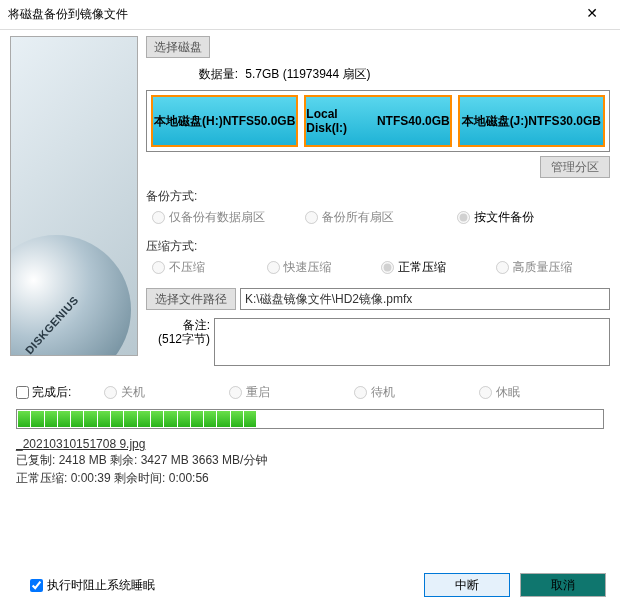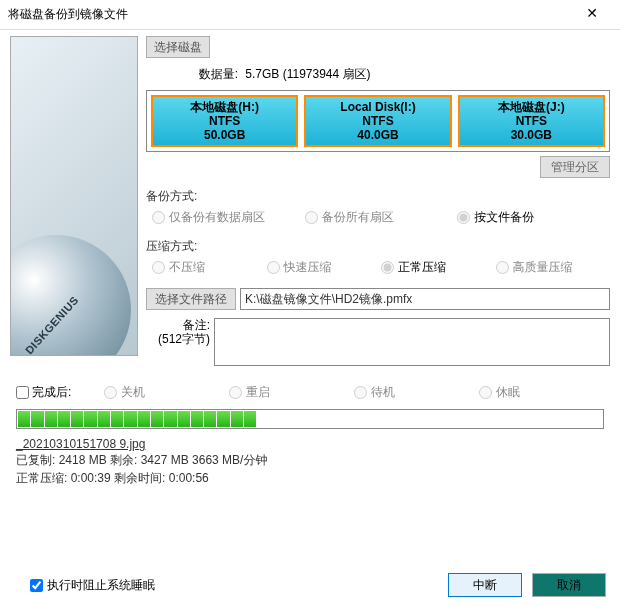--- a/index.html
+++ b/index.html
@@ -11,21 +11,21 @@
 .sidebar { width: 128px; height: 320px; background: linear-gradient(135deg, #e8f0f5, #b8c8d0); border: 1px solid #aaa; position: relative; overflow: hidden; }
 .sidebar::before { content: ""; position: absolute; left: -30px; bottom: -30px; width: 150px; height: 150px; border-radius: 50%; background: radial-gradient(circle at 35% 30%, #fff, #b0c4d0 40%, #5a7a8a); }
 .sidebar .brand { position: absolute; left: 4px; bottom: 24px; color: #2a3a45; font-weight: bold; font-size: 11px; transform: rotate(-48deg); letter-spacing: 0.5px; }
 .main { flex: 1; }
 .row { display: flex; align-items: center; margin-bottom: 6px; }
 .lbl-btn { width: 64px; height: 22px; background: #e1e1e1; border: 1px solid #adadad; text-align: center; line-height: 20px; margin-right: 4px; color: #555; }
 .diskfield { flex: 1; height: 22px; border: 1px solid #888; padding: 0 4px; line-height: 20px; white-space: nowrap; overflow: hidden; background: #fff; }
 .datarow { padding-left: 40px; line-height: 20px; }
 .datarow .k { display: inline-block; width: 52px; text-align: right; margin-right: 4px; }
 .partitions { display: flex; gap: 6px; border: 1px solid #888; padding: 4px; height: 62px; margin: 6px 0 4px 0; }
-.part { flex: 1; background: linear-gradient(#59d6ed, #1fb3d6); border: 2px solid #ff8c00; display: flex; flex-direction: column; align-items: center; justify-content: center; font-weight: bold; color: #000; line-height: 14px; font-size: 11px; }
+.part { flex: 1; background: linear-gradient(#59d6ed, #1fb3d6); border: 2px solid #ff8c00; display: flex; flex-direction: row; align-items: center; justify-content: center; font-weight: bold; color: #000; line-height: 14px; font-size: 11px; }
 .manage-row { text-align: right; margin-bottom: 10px; }
 .btn-gray { display: inline-block; background: #e1e1e1; border: 1px solid #adadad; height: 22px; line-height: 20px; padding: 0 10px; color: #666; }
 .section-lbl { color: #333; margin: 4px 0 4px 0; }
 .radios { display: flex; gap: 0; margin-bottom: 12px; padding-left: 6px; }
 .radios label { flex: 1; display: flex; align-items: center; gap: 4px; color: #888; }
 .radios label.on { color: #000; }
 .radios input[type=radio] { accent-color: #000; }
 .pathfield { flex: 1; height: 22px; border: 1px solid #888; padding: 0 4px; line-height: 20px; background: #fff; color: #333; }
 .remark { display: flex; align-items: flex-start; margin-top: 8px; gap: 4px; }
 .remark .rlbl { width: 64px; text-align: right; line-height: 14px; }
@@ -34,21 +34,21 @@
 .after-row { display: flex; align-items: center; gap: 0; margin: 18px 0 8px 0; }
 .after-row .chk { display: flex; align-items: center; gap: 3px; width: 88px; }
 .after-row label.r { flex: 1; display: flex; align-items: center; gap: 4px; color: #888; }
 .progress { height: 20px; border: 1px solid #888; display: flex; padding: 1px; gap: 1px; background: #fff; margin-bottom: 8px; }
 .progress .seg { flex: 1; background: #fff; }
 .progress .seg.fill { background: linear-gradient(#6adf4a, #29b31b); }
 .statusfile { text-decoration: underline; color: #333; }
 .statline { color: #333; line-height: 18px; }
 .footer { position: absolute; bottom: 10px; left: 16px; right: 0; padding: 0 14px; display: flex; align-items: center; }
 .footer .sleepchk { display: flex; align-items: center; gap: 4px; flex: 1; }
-.footer .btn { width: 74px; height: 24px; border: 1px solid #0078d7; background: #e5f1fb; text-align: center; line-height: 22px; margin-left: 10px; }
+.footer .btn { width: 86px; height: 24px; border: 1px solid #0078d7; background: #e5f1fb; text-align: center; line-height: 22px; margin-left: 10px; }
 .footer .btn.cancel { border-color: #adadad; background: #0f766e; }
 input[type=checkbox] { width: 13px; height: 13px; }
 input[type=radio] { width: 13px; height: 13px; }
 </style>
 </head>
 <body>
 
 <div class="titlebar">
   <span class="title">将磁盘备份到镜像文件</span>
   <span class="close">✕</span>

